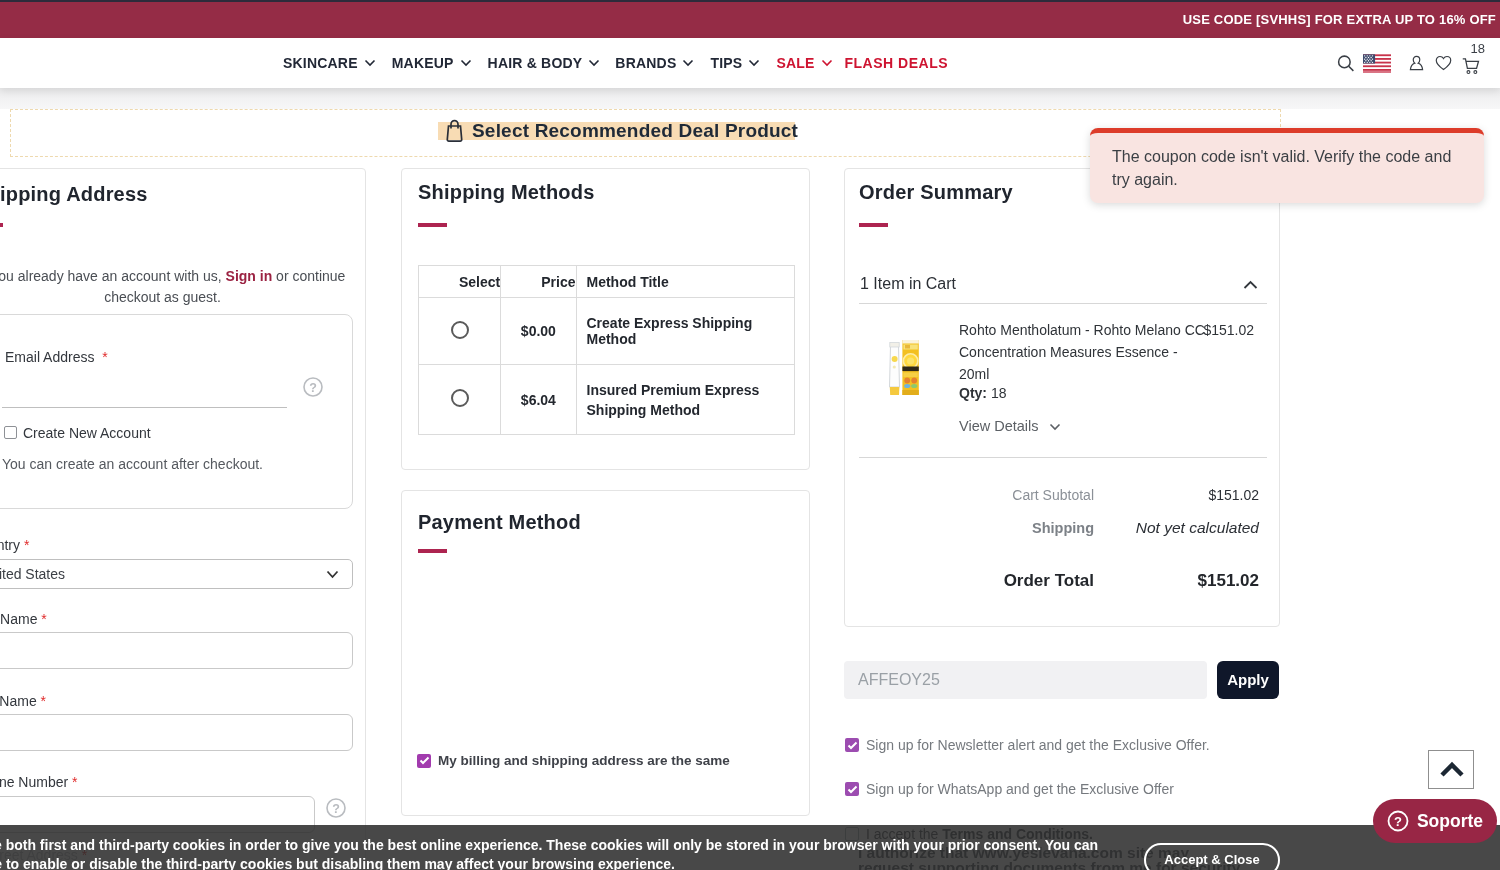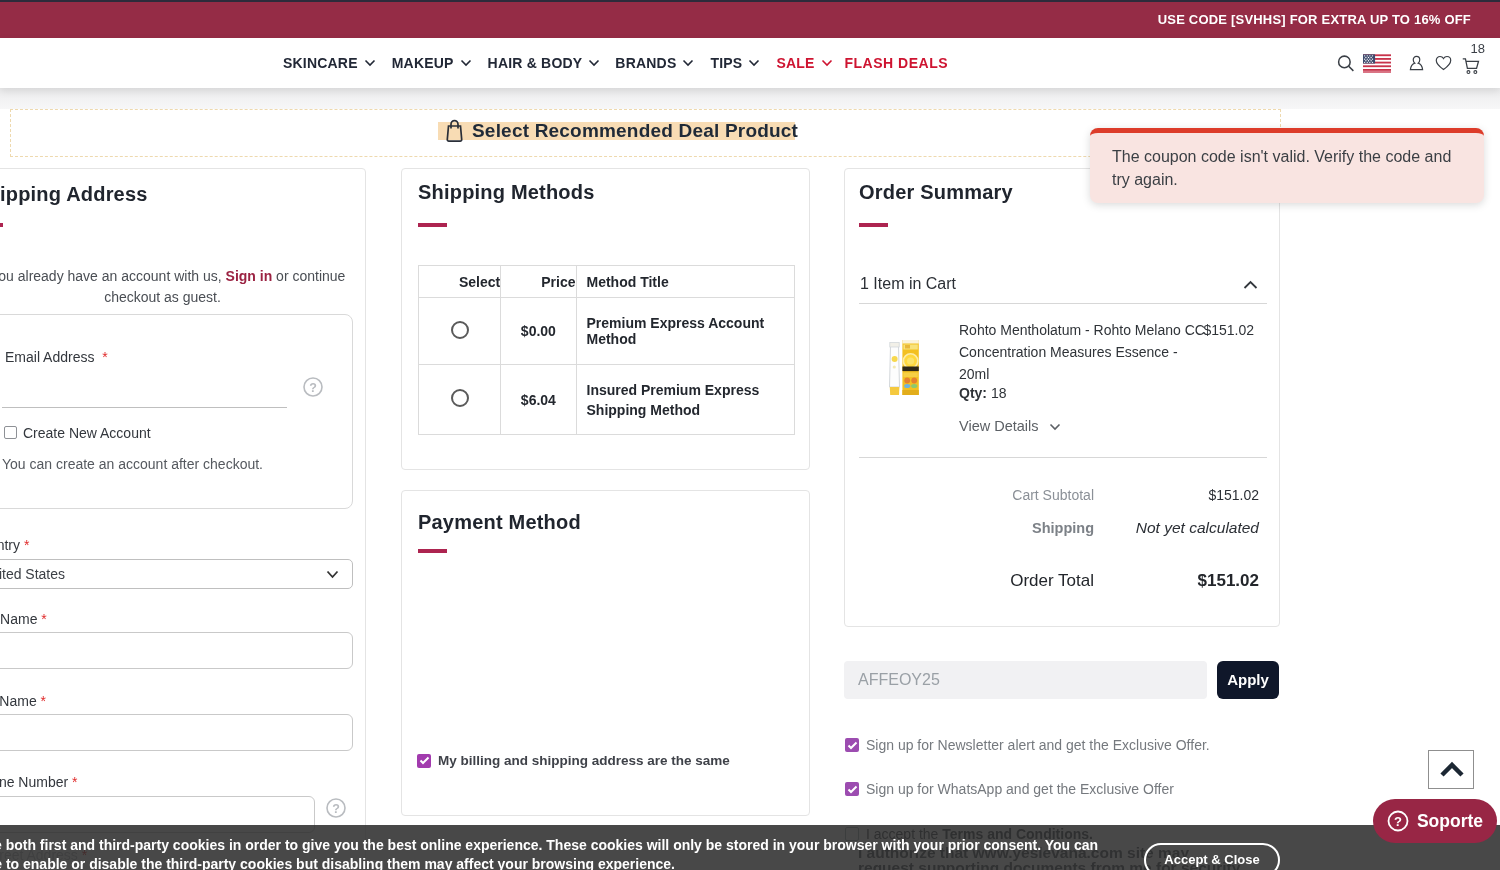--- a/index.html
+++ b/index.html
@@ -4,21 +4,21 @@
 <style>
   * { margin:0; padding:0; box-sizing:border-box; }
   html,body { width:1500px; height:870px; overflow:hidden; }
   body { font-family:"Liberation Sans", sans-serif; }
   #page { position:relative; width:1500px; height:870px; overflow:hidden; background:#fff; }
 
   
   .topline { position:absolute; left:0; top:0; width:1500px; height:2px; background:#2d2b3b; }
   .promo { position:absolute; left:0; top:2px; width:1500px; height:36px; background:#952c46;
            color:#fff; font-size:13px; font-weight:bold; letter-spacing:.2px;
-           line-height:36px; text-align:right; padding-right:29px; }
+           line-height:36px; text-align:right; padding-right:4px; }
   .nav { position:absolute; left:0; top:38px; width:1500px; height:50px; background:#fff;
          box-shadow:0 3px 8px rgba(0,0,0,.10); }
   .menu { position:absolute; left:283px; top:0; height:50px; display:flex; align-items:center; }
   .mitem { font-size:14px; font-weight:bold; color:#222836; letter-spacing:.2px; white-space:nowrap;
            display:flex; align-items:center; }
   .mitem svg { margin-left:6px; }
   .red { color:#ce1431 !important; }
   .navicons { position:absolute; right:20px; top:0; height:50px; display:flex; align-items:center; }
 
   
@@ -215,21 +215,21 @@
     <table class="ship">
       <tbody>
           <tr>
             <th style="width:60px;">Select</th>
             <th style="width:59px;">Price</th>
             <th style="text-align:left; padding-left:10px;">Method Title</th>
           </tr>
       <tr style="height:67px;">
         <td style="text-align:center;"><span class="radio"></span></td>
         <td style="text-align:center; font-weight:bold;">$0.00</td>
-        <td style="padding-left:10px; font-weight:bold;">Premium Express Account Method</td>
+        <td style="padding-left:10px; font-weight:bold;">Create Express Shipping Method</td>
       </tr>
       <tr style="height:70px;">
         <td style="text-align:center;"><span class="radio"></span></td>
         <td style="text-align:center; font-weight:bold;">$6.04</td>
         <td style="padding-left:10px; font-weight:bold; line-height:20px;">Insured Premium Express Shipping Method</td>
       </tr>
     </tbody>
       </table>
   </div>
   <div class="card" id="card3">
@@ -283,21 +283,21 @@
     <div style="position:absolute; left:114px; top:249px; font-size:14.5px; color:#5c6065;">View Details
       <svg style="margin-left:6px;" width="12" height="8" viewBox="0 0 12 8">
           <path d="M1.5 1.5 L6 6 L10.5 1.5" fill="none" stroke="#5c6065" stroke-width="1.6"></path>
         </svg>
     </div>
     <div style="position:absolute; left:14px; top:288px; width:408px; border-top:1px solid #d7d7d7;"></div>
     <div style="position:absolute; right:185px; top:318px; font-size:14px; color:#8b9097;">Cart Subtotal</div>
     <div style="position:absolute; right:20px; top:318px; font-size:14px; color:#2b2f35;">$151.02</div>
     <div style="position:absolute; right:185px; top:351px; font-size:14.5px; font-weight:bold; color:#7c8187;">Shipping</div>
     <div style="position:absolute; right:20px; top:350px; font-size:15.5px; font-style:italic; color:#2b2f35;">Not yet calculated</div>
-    <div style="position:absolute; right:185px; top:402px; font-size:17px; font-weight:normal; color:#23262b;">Order Total</div>
+    <div style="position:absolute; right:185px; top:402px; font-size:17px; font-weight:bold; color:#23262b;">Order Total</div>
     <div style="position:absolute; right:20px; top:402px; font-size:17px; font-weight:bold; color:#23262b;">$151.02</div>
   </div>
 
   <div class="ckrow" style="left:845px; top:737px;">
     <span class="ckbox">
         <svg width="11" height="9" viewBox="0 0 11 9">
           <path d="M1.5 4.5 L4 7 L9.5 1.5" fill="none" stroke="#fff" stroke-width="2"></path>
         </svg>
       </span>
     <span>Sign up for Newsletter alert and get the Exclusive Offer.</span>

